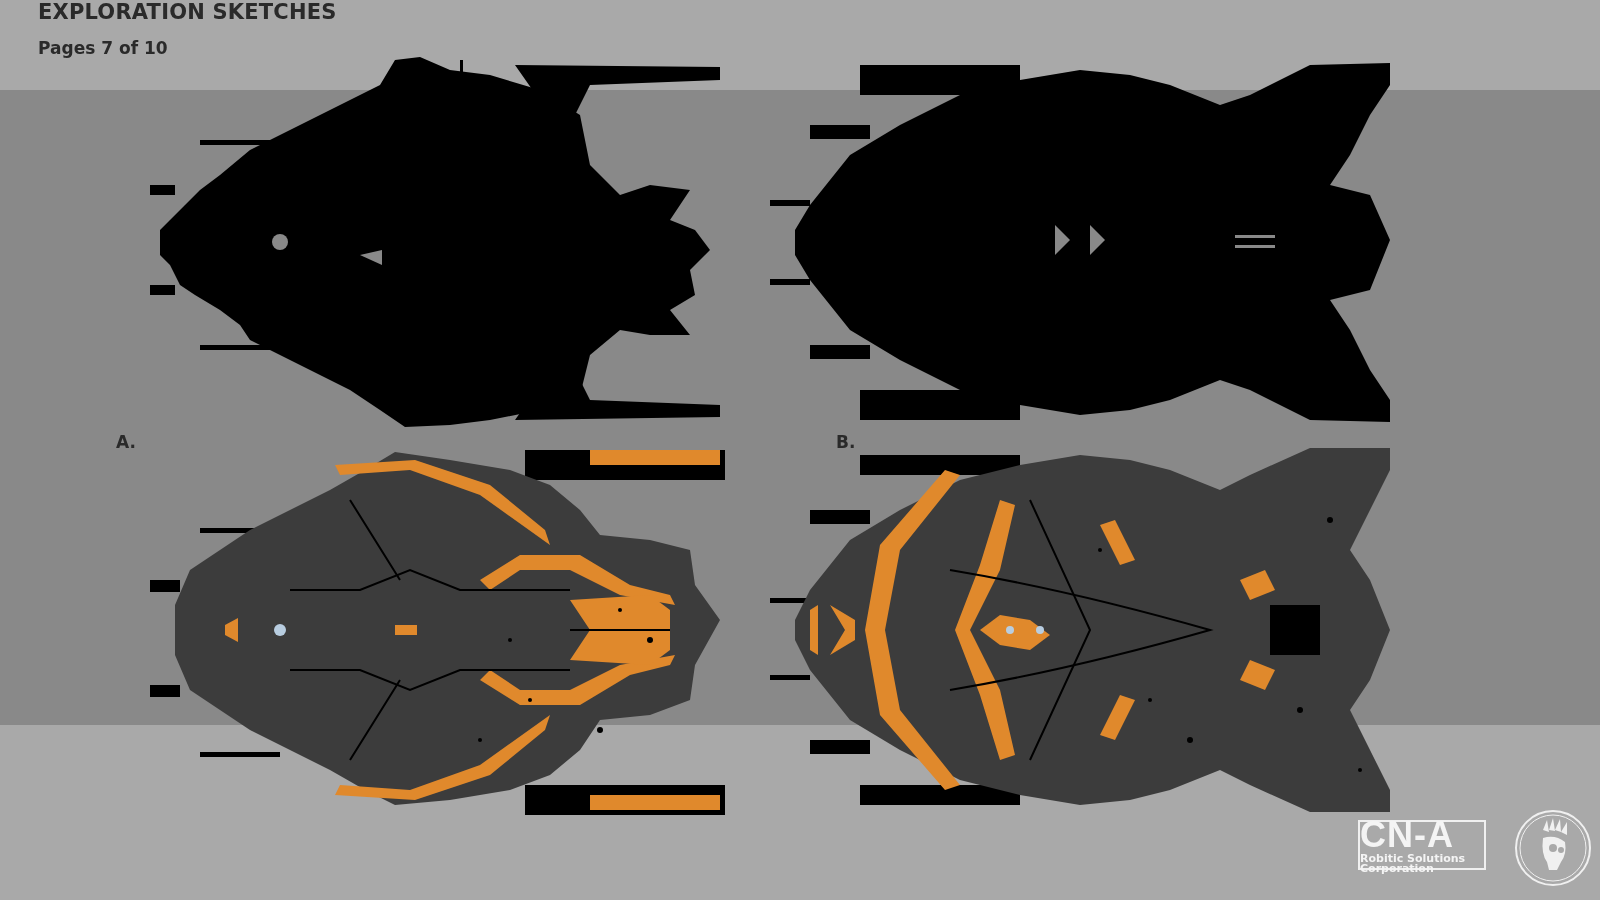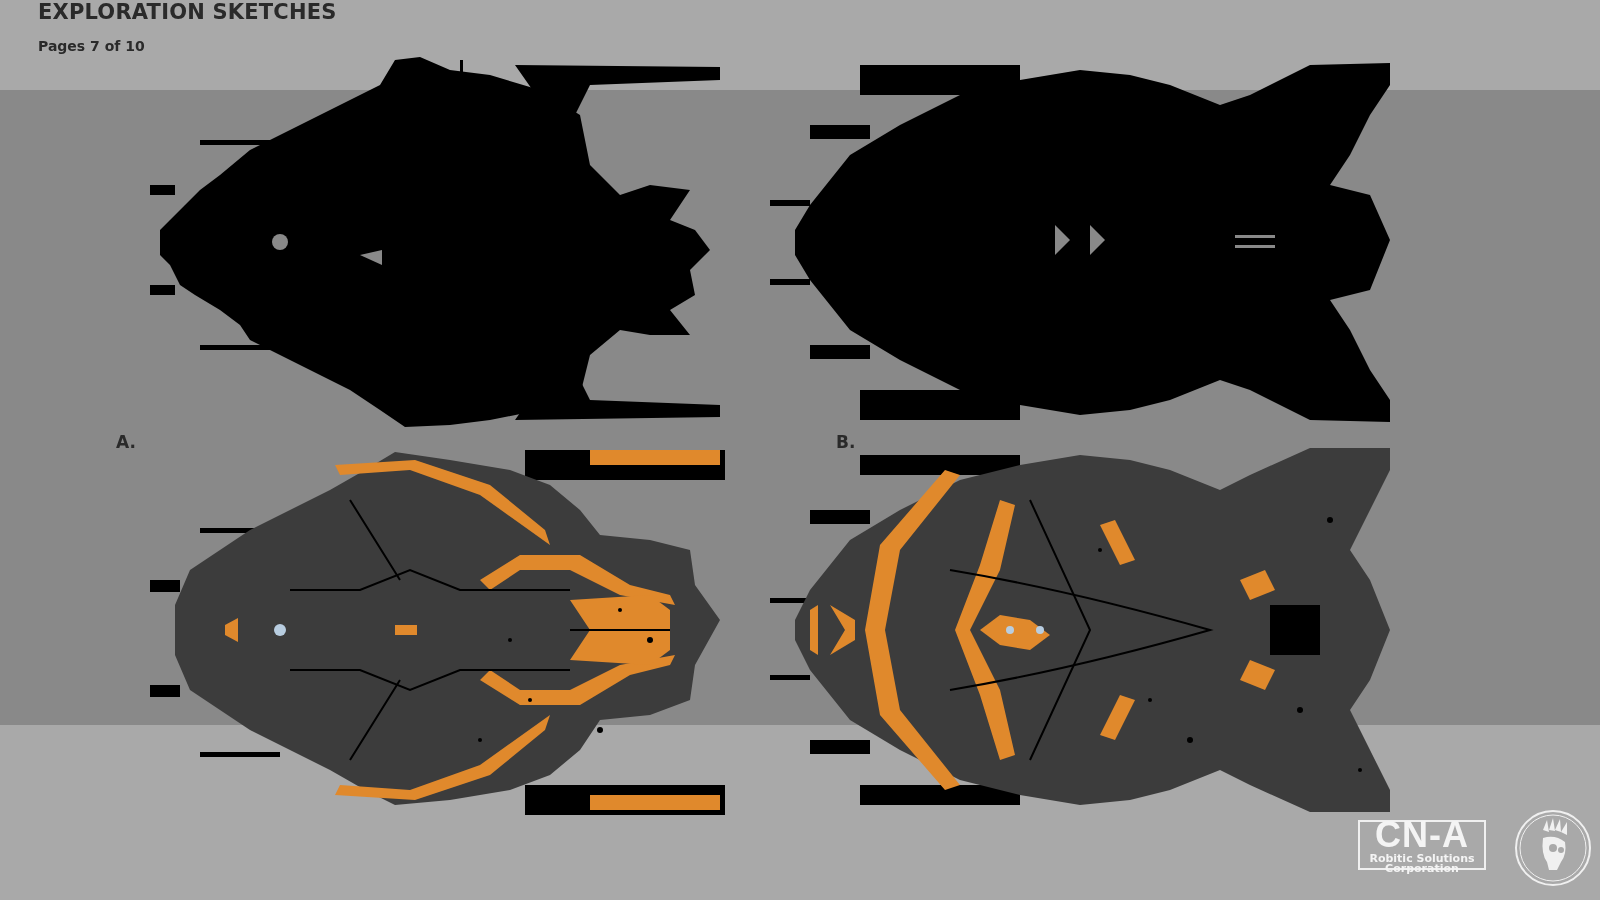--- a/index.html
+++ b/index.html
@@ -3,26 +3,26 @@
 <meta charset="utf-8">
 <style>
   html, body { margin: 0; padding: 0; }
   body {
     width: 1600px; height: 900px; position: relative; overflow: hidden;
     background: #a9a9a9;
     font-family: "DejaVu Sans", "Liberation Sans", sans-serif;
   }
   .band-mid { position: absolute; left: 0; top: 90px; width: 1600px; height: 635px; background: #898989; }
   .title { position: absolute; left: 38px; top: 0; font-size: 21px; font-weight: bold; color: #2a2a2a; letter-spacing: 0.2px; }
-  .subtitle { position: absolute; left: 38px; top: 38px; font-size: 14px; font-weight: bold; color: #2a2a2a; }
+  .subtitle { position: absolute; left: 38px; top: 38px; font-size: 17px; font-weight: bold; color: #2a2a2a; }
   .label { position: absolute; font-size: 17px; font-weight: bold; color: #2a2a2a; }
   .ship { position: absolute; }
   .logo-box {
     position: absolute; left: 1358px; top: 820px; width: 128px; height: 50px;
-    border: 2px solid #f0f0f0; box-sizing: border-box; color: #f4f4f4; text-align: center;
+    border: 2px solid #f0f0f0; box-sizing: border-box; color: #f4f4f4; text-align: left;
   }
   .logo-text { font-size: 36px; font-weight: bold; line-height: 38px; letter-spacing: 1px; margin-top: -6px; font-family: "Liberation Sans", sans-serif; }
   .logo-sub { font-size: 11px; font-weight: bold; line-height: 10px; }
   .emblem { position: absolute; left: 1513px; top: 808px; width: 80px; height: 80px; }
 </style>
 </head>
 <body>
 
 <div class="band-mid"></div>
 

